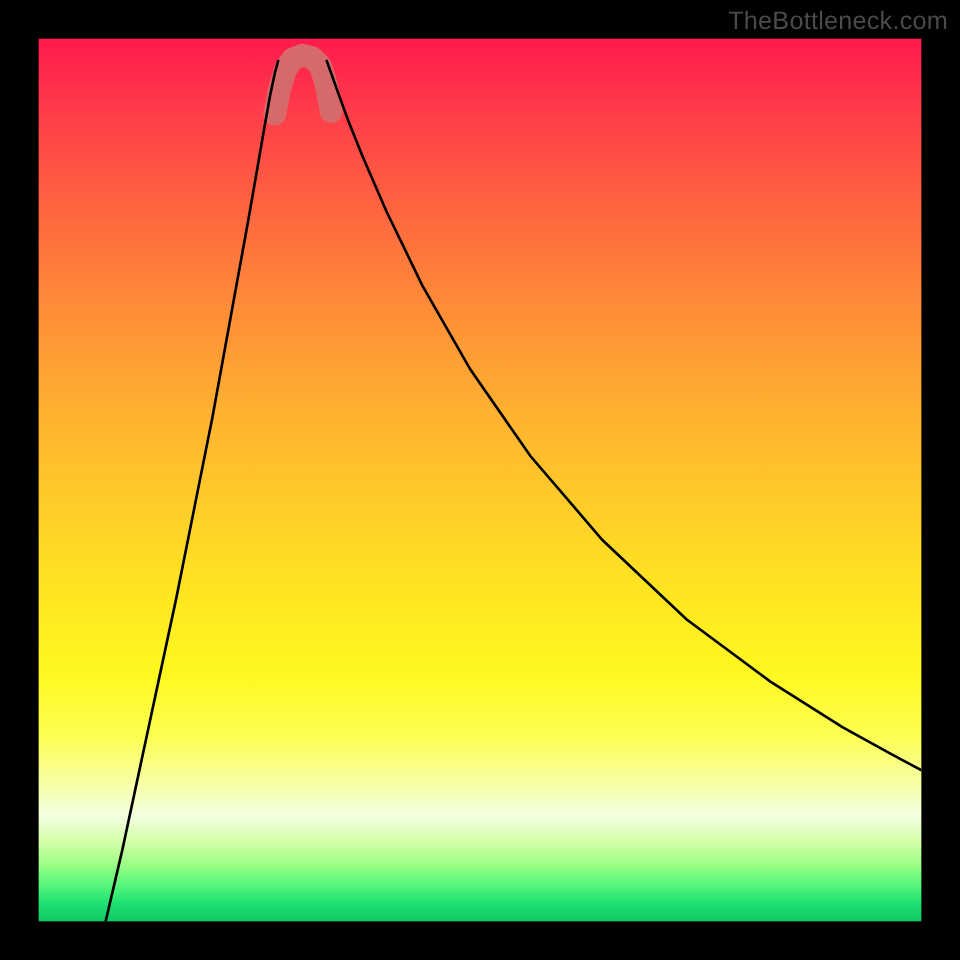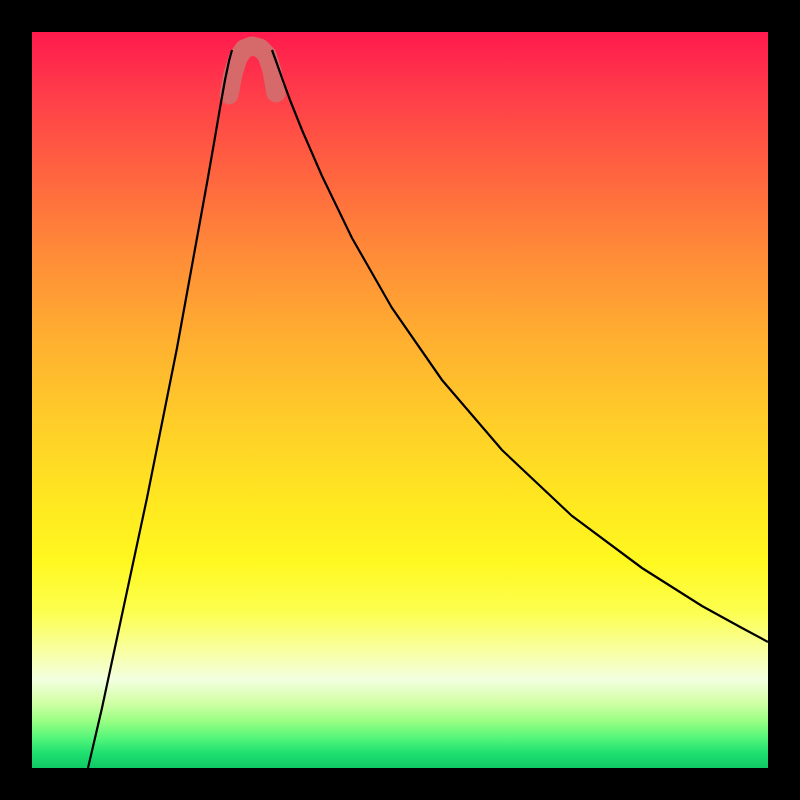--- a/index.html
+++ b/index.html
@@ -64,20 +64,21 @@
     position: absolute;
     inset: 0;
     width: 736px;
     height: 736px;
   }
 </style>
 </head>
 <body>
 
 <div class="frame">
+  <div class="watermark">TheBottleneck.com</div>
 
   <div class="plot">
     <div class="gradient"></div>
     <svg class="curve" viewBox="0 0 736 736" preserveAspectRatio="none">
       <path id="series-valley-highlight" fill="none" stroke="#d66a6a" stroke-width="19" stroke-linecap="round" stroke-linejoin="round" d="M197 63 L201 42 L206 26 L212 17 L220 14 L228 16 L235 23 L240 39 L244 61"></path>
       <path id="series-bottleneck-curve-left" fill="none" stroke="#000000" stroke-width="2.2" d="M56 736 L70 676 L85 606 L100 536 L115 466 L130 391 L145 316 L155 261 L165 206 L175 151 L182 111 L188 76 L193 48 L197 29 L200 18"></path>
       <path id="series-bottleneck-curve-right" fill="none" stroke="#000000" stroke-width="2.2" d="M240 18 L244 29 L250 46 L258 68 L270 98 L290 144 L320 206 L360 276 L410 348 L470 418 L540 484 L610 536 L670 574 L710 596 L736 610"></path>
     </svg>
   </div>
 </div>

